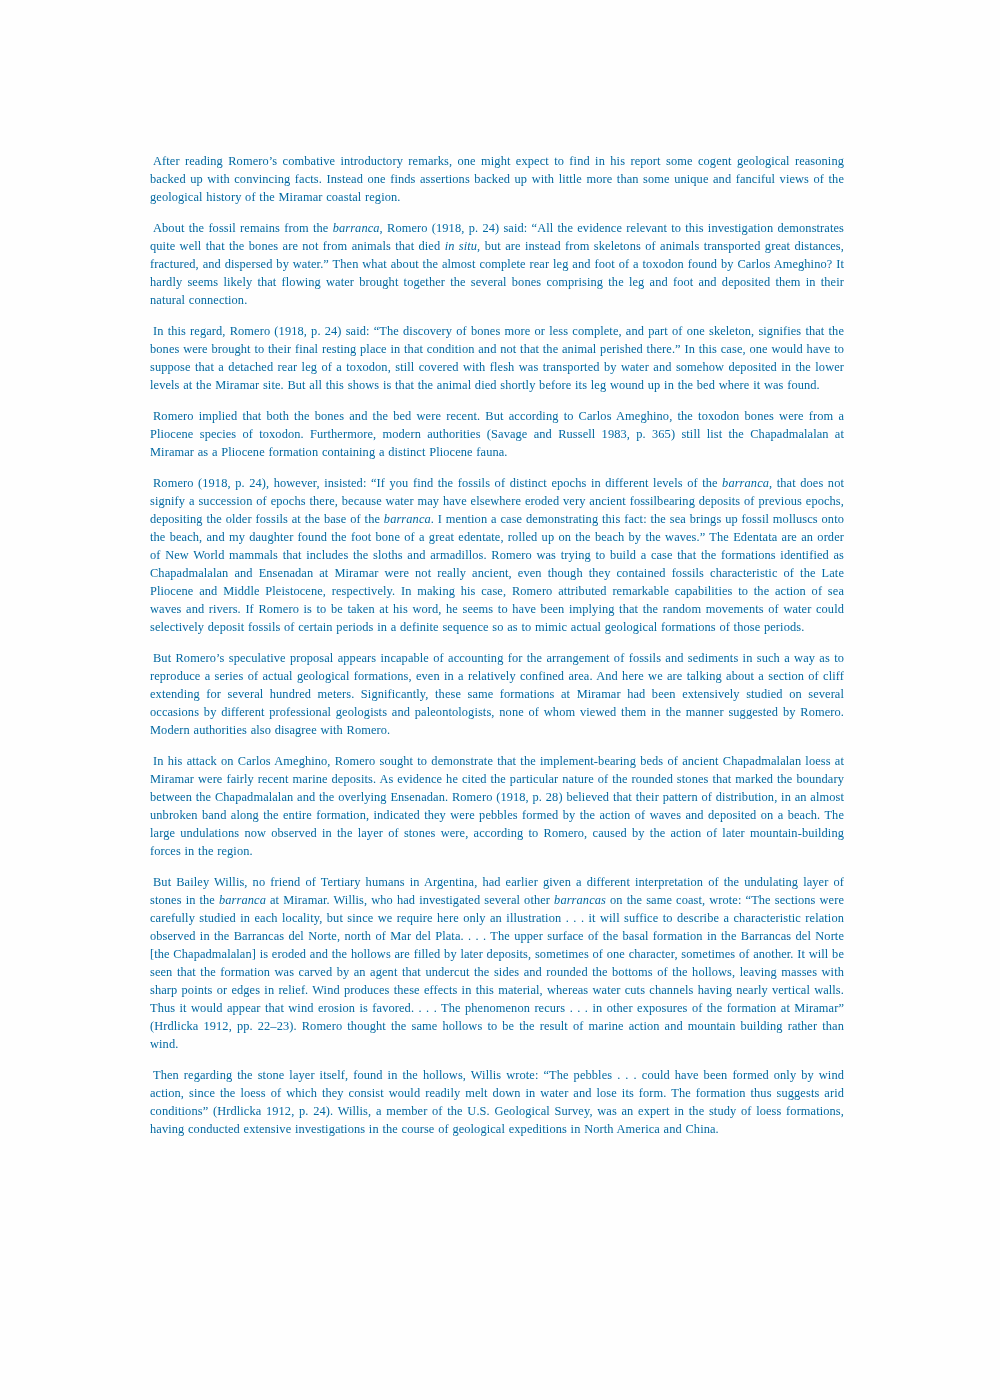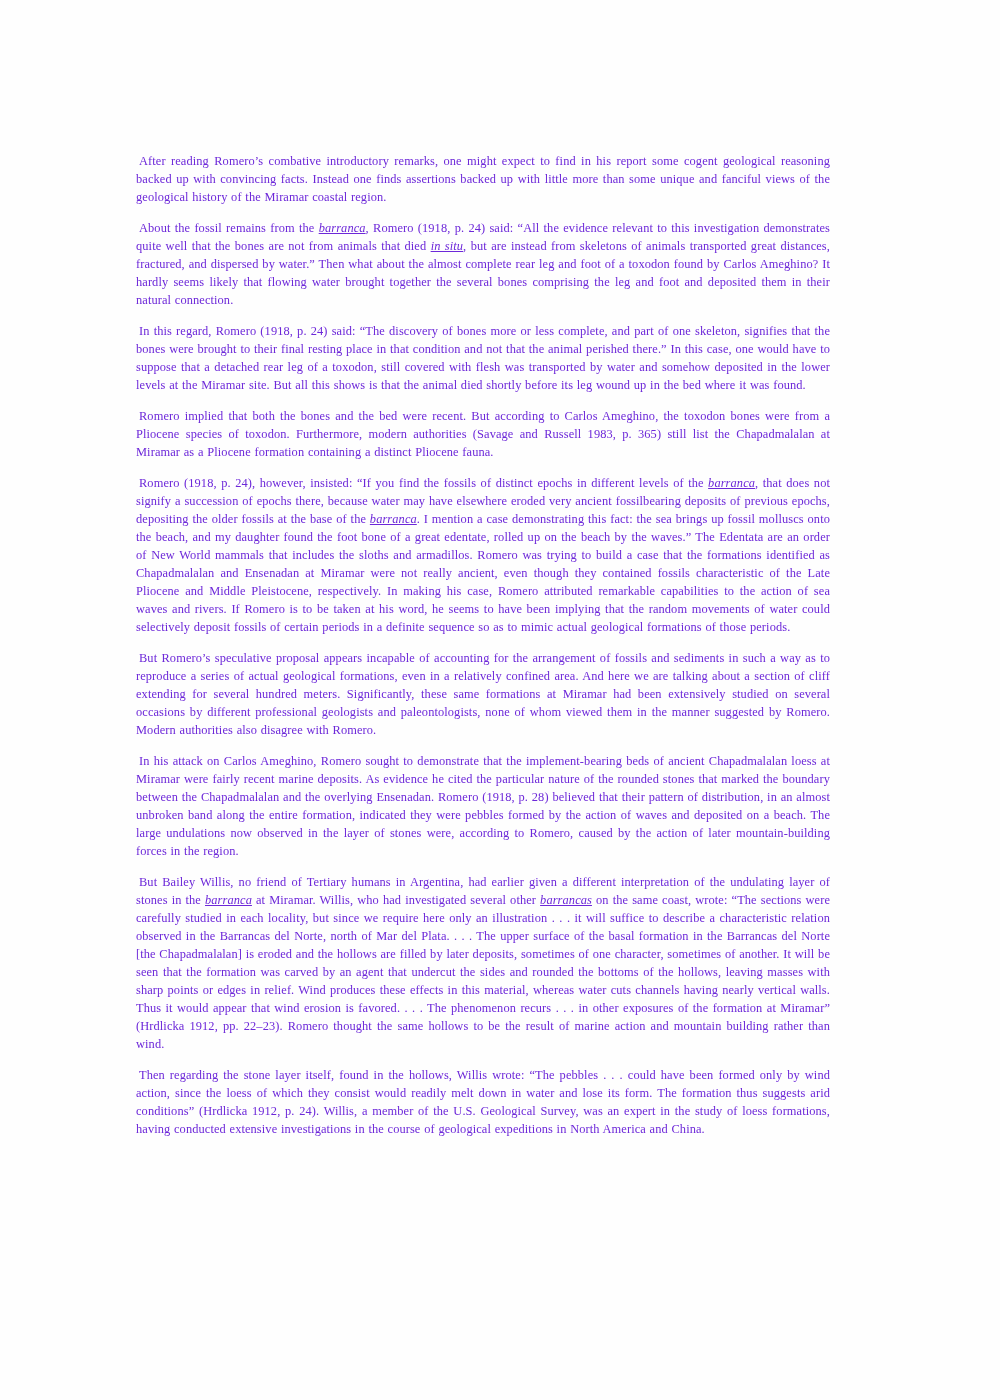--- a/index.html
+++ b/index.html
@@ -17,40 +17,39 @@
     position: absolute;
     left: 0;
     top: 0;
     width: 1000px;
     height: 1400px;
     background: #fefefe;
     overflow: hidden;
   }
   .textblock {
     position: absolute;
-    left: 136px;
+    left: 150px;
     top: 152px;
     width: 694px;
-    color: #6d28d9;
+    color: #0369a1;
     font-size: 12.4px;
     line-height: 18px;
     text-align: justify;
     letter-spacing: 0.1px;
     word-spacing: 0.5px;
   }
   .textblock p {
     margin: 0 0 13px 0;
     text-indent: 3px;
   }
   .textblock p:last-child {
     margin-bottom: 0;
   }
   .textblock i {
     font-style: italic;
-    text-decoration: underline;
   }
 </style>
 </head>
 <body>
 
 <div class="sheet">
   <div class="textblock">
 
   <p>After reading Romero’s combative introductory remarks, one might expect to find in his report some cogent geological reasoning backed up with convincing facts. Instead one finds assertions backed up with little more than some unique and fanciful views of the geological history of the Miramar coastal region.</p>
       <p>About the fossil remains from the <i>barranca</i>, Romero (1918, p. 24) said: “All the evidence relevant to this investigation demonstrates quite well that the bones are not from animals that died <i>in situ</i>, but are instead from skeletons of animals transported great distances, fractured, and dispersed by water.” Then what about the almost complete rear leg and foot of a toxodon found by Carlos Ameghino? It hardly seems likely that flowing water brought together the several bones comprising the leg and foot and deposited them in their natural connection.</p>

